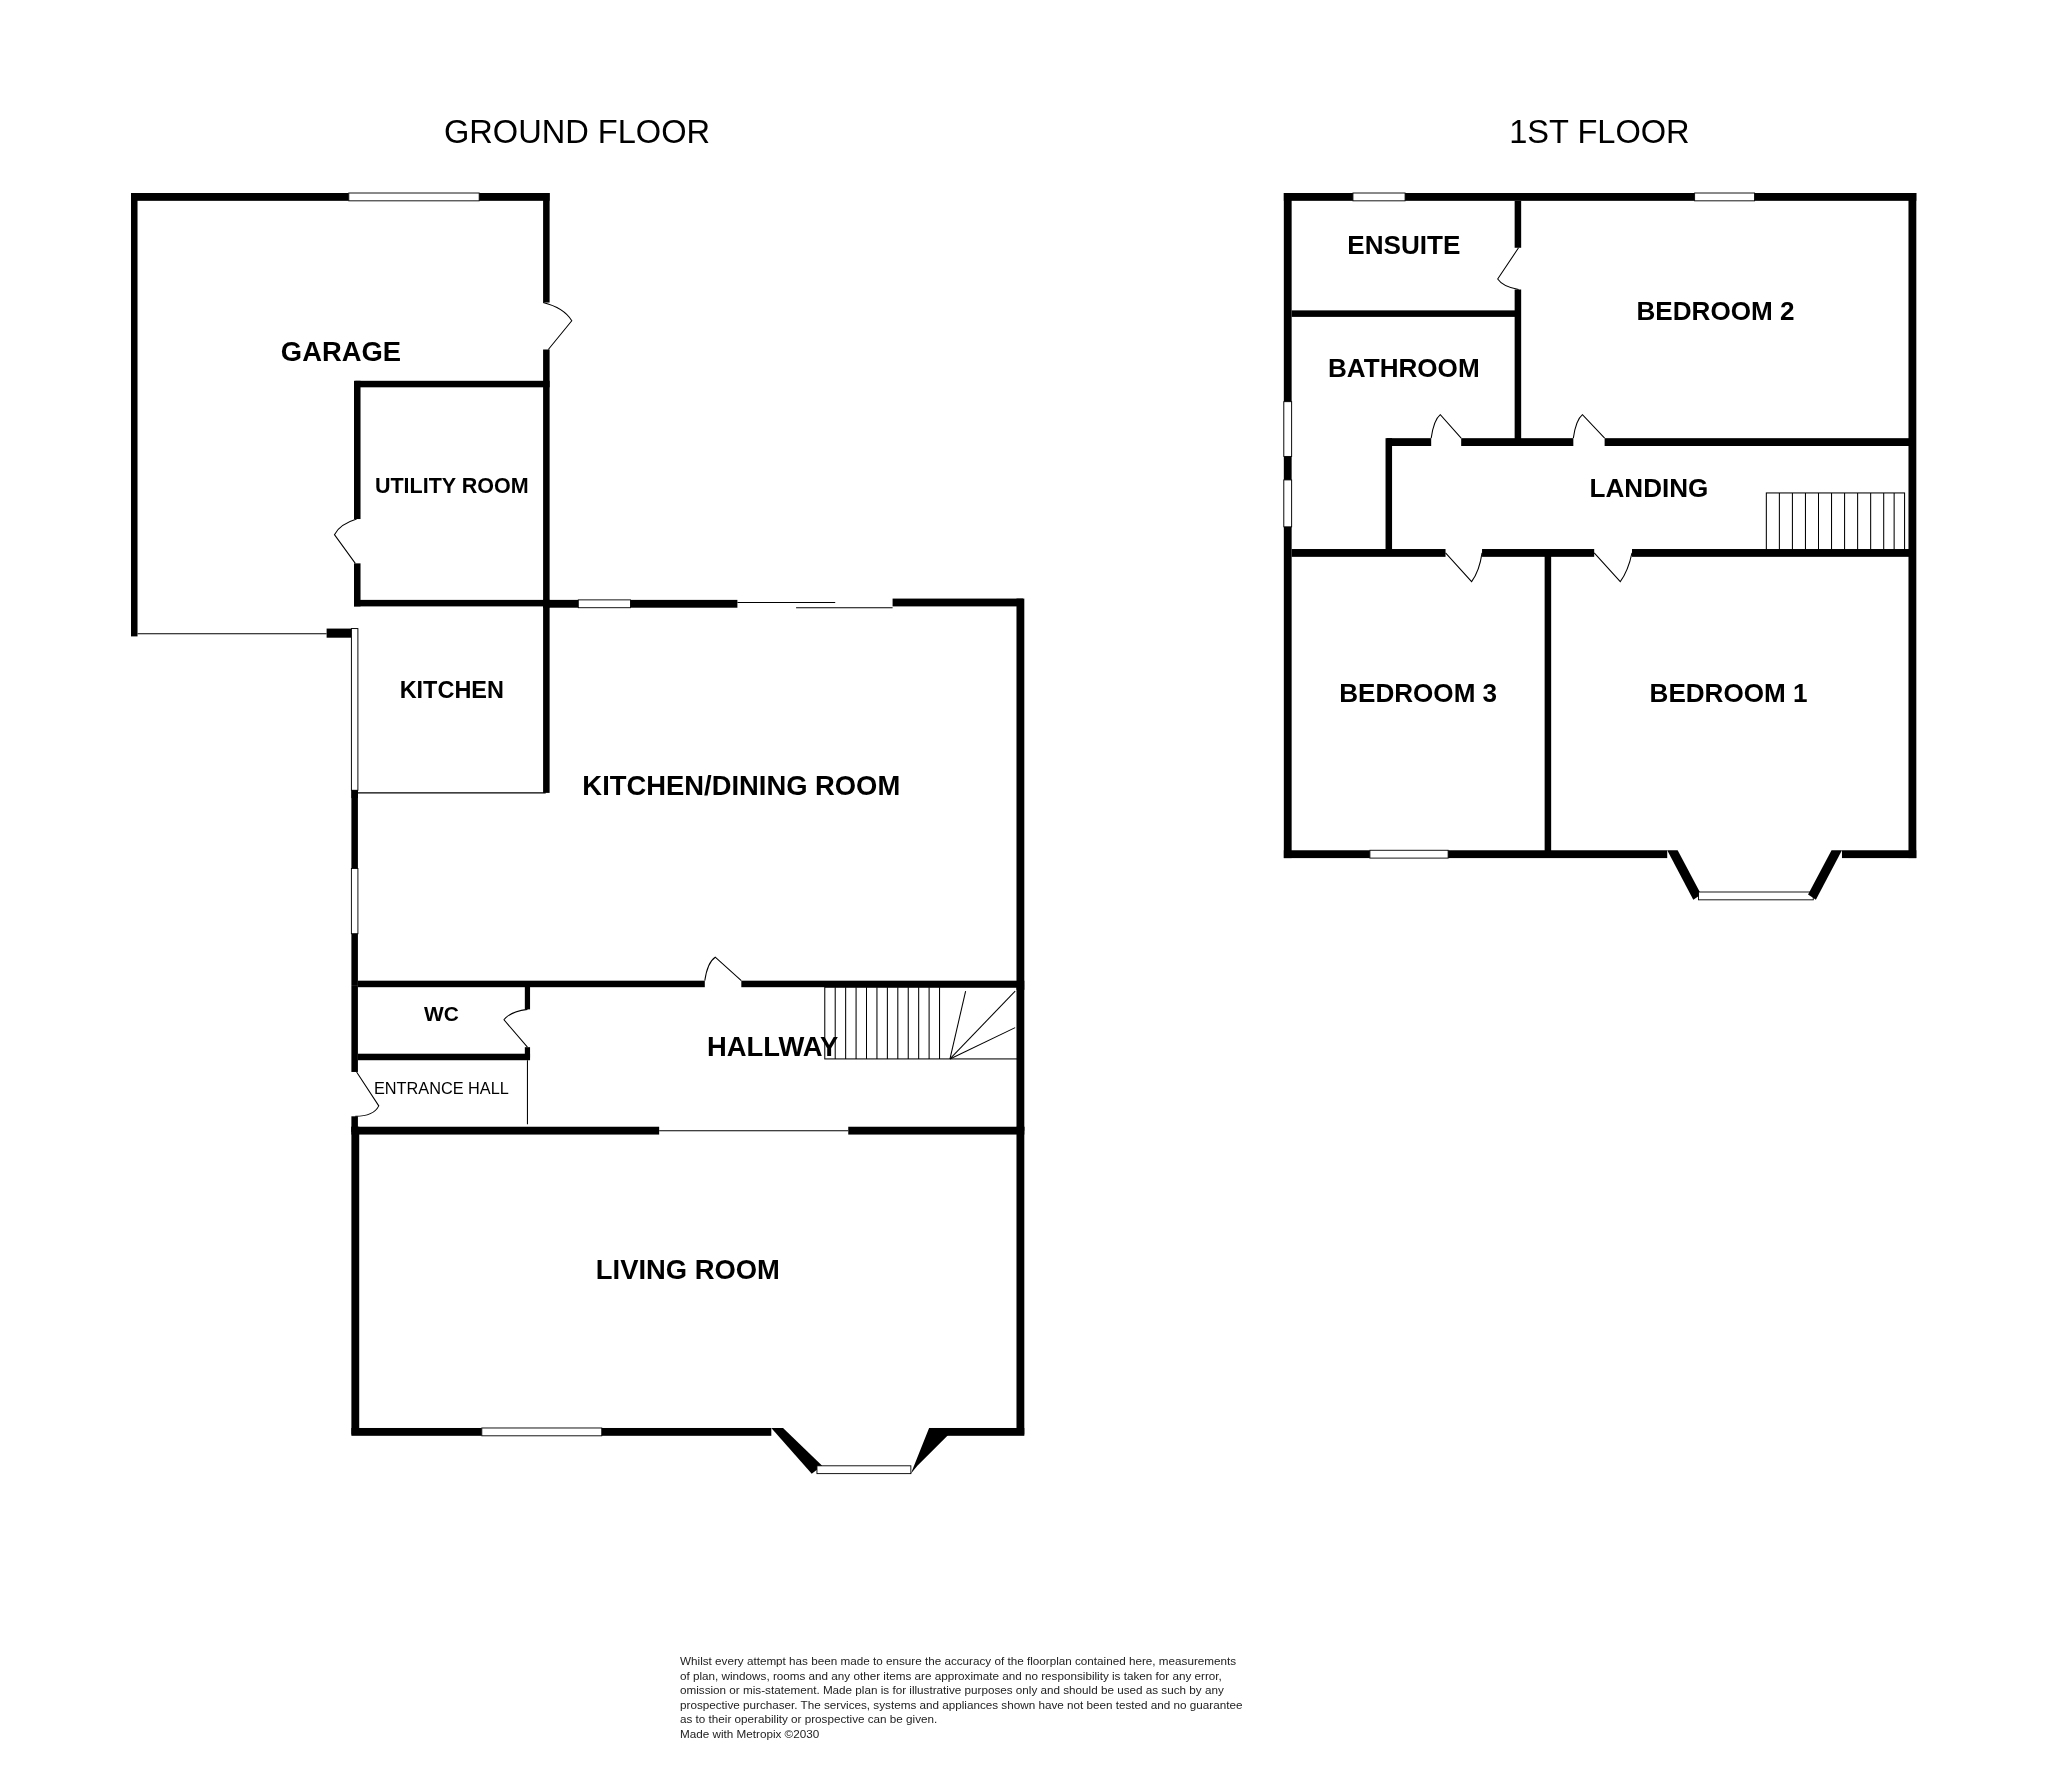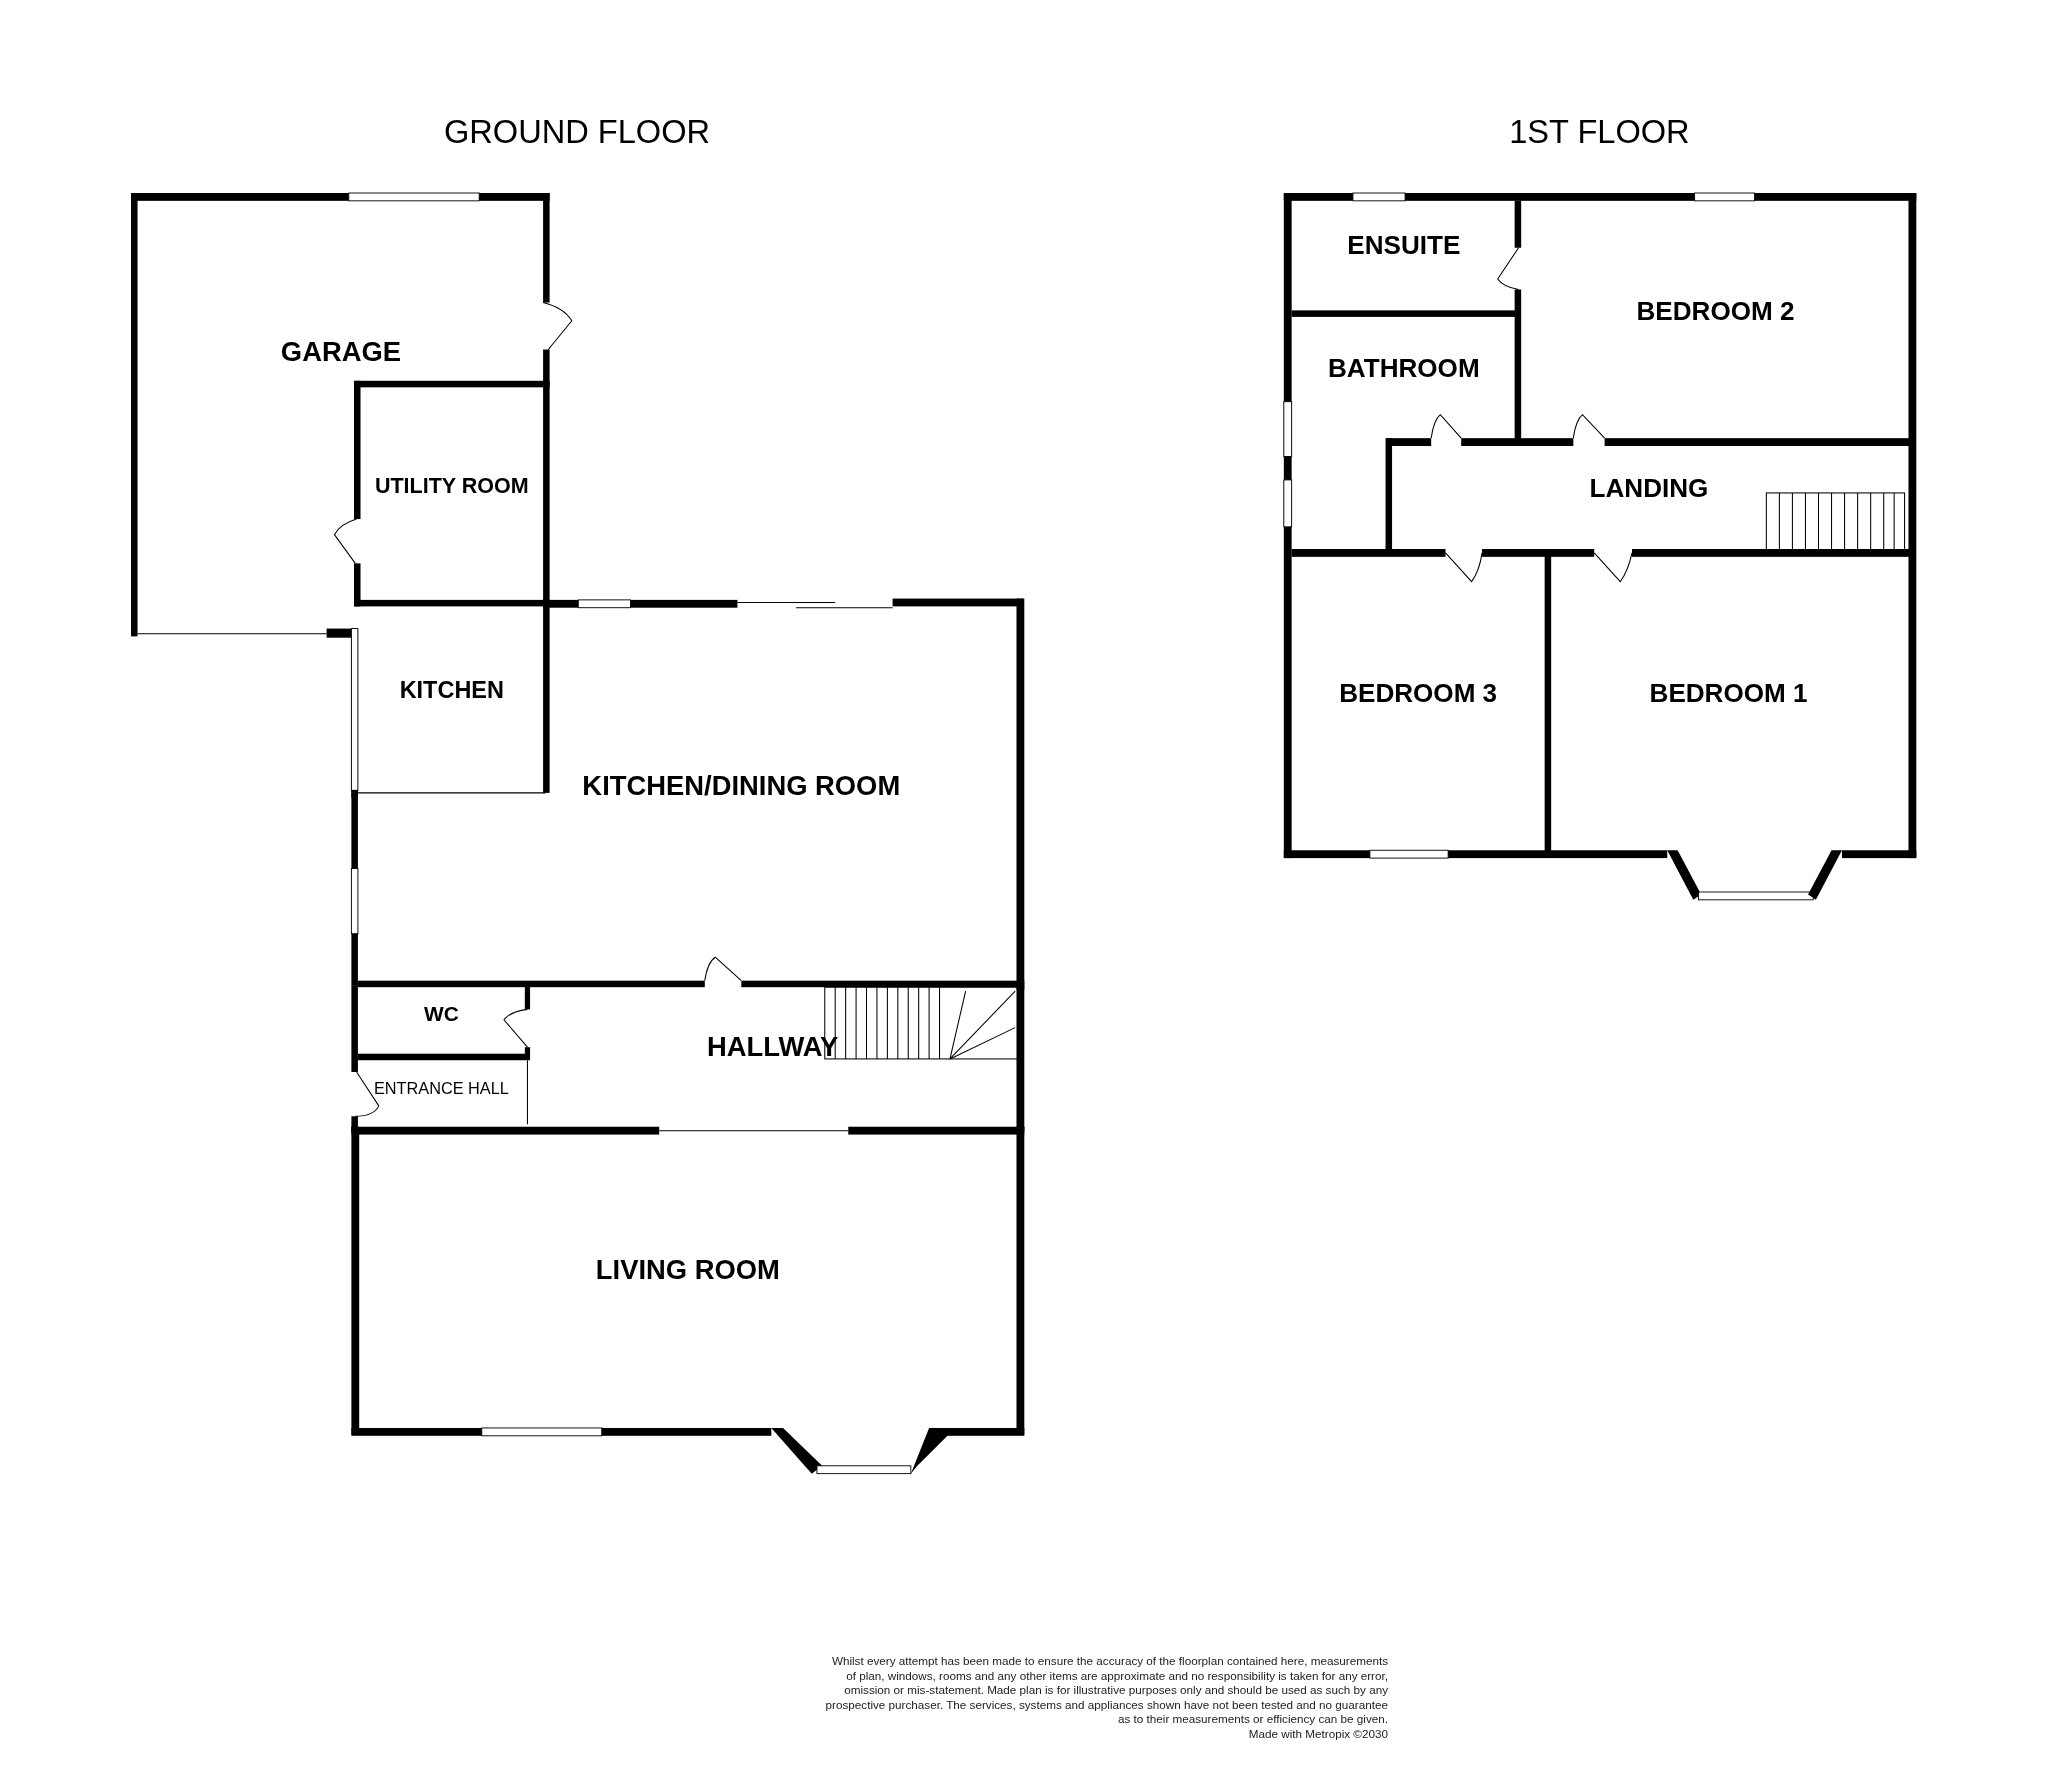--- a/index.html
+++ b/index.html
@@ -3,21 +3,21 @@
 <meta charset="utf-8">
 <style>
   html,body{margin:0;padding:0;background:#fff;}
   body{width:2046px;height:1784px;position:relative;overflow:hidden;font-family:"Liberation Sans",sans-serif;}
   svg{position:absolute;left:0;top:0;width:2046px;height:1784px;}
   .wall{fill:#000;}
   .thin{stroke:#000;stroke-width:0.8;fill:none;}
   .win{fill:#fff;stroke:#000;stroke-width:0.7;}
   .lbl{font-family:"Liberation Sans",sans-serif;font-weight:bold;fill:#000;text-anchor:middle;}
   .title{font-family:"Liberation Sans",sans-serif;fill:#000;text-anchor:middle;font-size:25px;}
-  .disc{position:absolute;left:680px;top:1654px;width:708px;text-align:right;font-family:"Liberation Sans",sans-serif;font-size:11.7px;line-height:14.5px;color:#222;}
+  .disc{position:absolute;left:680px;top:1654px;width:708px;text-align:left;font-family:"Liberation Sans",sans-serif;font-size:11.7px;line-height:14.5px;color:#222;}
 </style>
 </head>
 <body>
 
 <svg viewBox="0 0 1568 1368" xmlns="http://www.w3.org/2000/svg">
 
   <text class="title" x="442" y="110">GROUND FLOOR</text>
   <text class="title" x="1226" y="110">1ST FLOOR</text>
 
   <g>
@@ -168,16 +168,16 @@
   <text class="lbl" x="1264" y="381" font-size="20">LANDING</text>
   <text class="lbl" x="1087" y="538" font-size="20">BEDROOM 3</text>
   <text class="lbl" x="1325" y="538" font-size="20">BEDROOM 1</text>
 </svg>
 
 <div class="disc">
   <div>Whilst every attempt has been made to ensure the accuracy of the floorplan contained here, measurements</div>
   <div>of plan, windows, rooms and any other items are approximate and no responsibility is taken for any error,</div>
   <div>omission or mis-statement. Made plan is for illustrative purposes only and should be used as such by any</div>
   <div>prospective purchaser. The services, systems and appliances shown have not been tested and no guarantee</div>
-  <div>as to their measurements or efficiency can be given.</div>
+  <div>as to their operability or prospective can be given.</div>
   <div>Made with Metropix ©2030</div>
 </div>
 
 
 </body></html>

